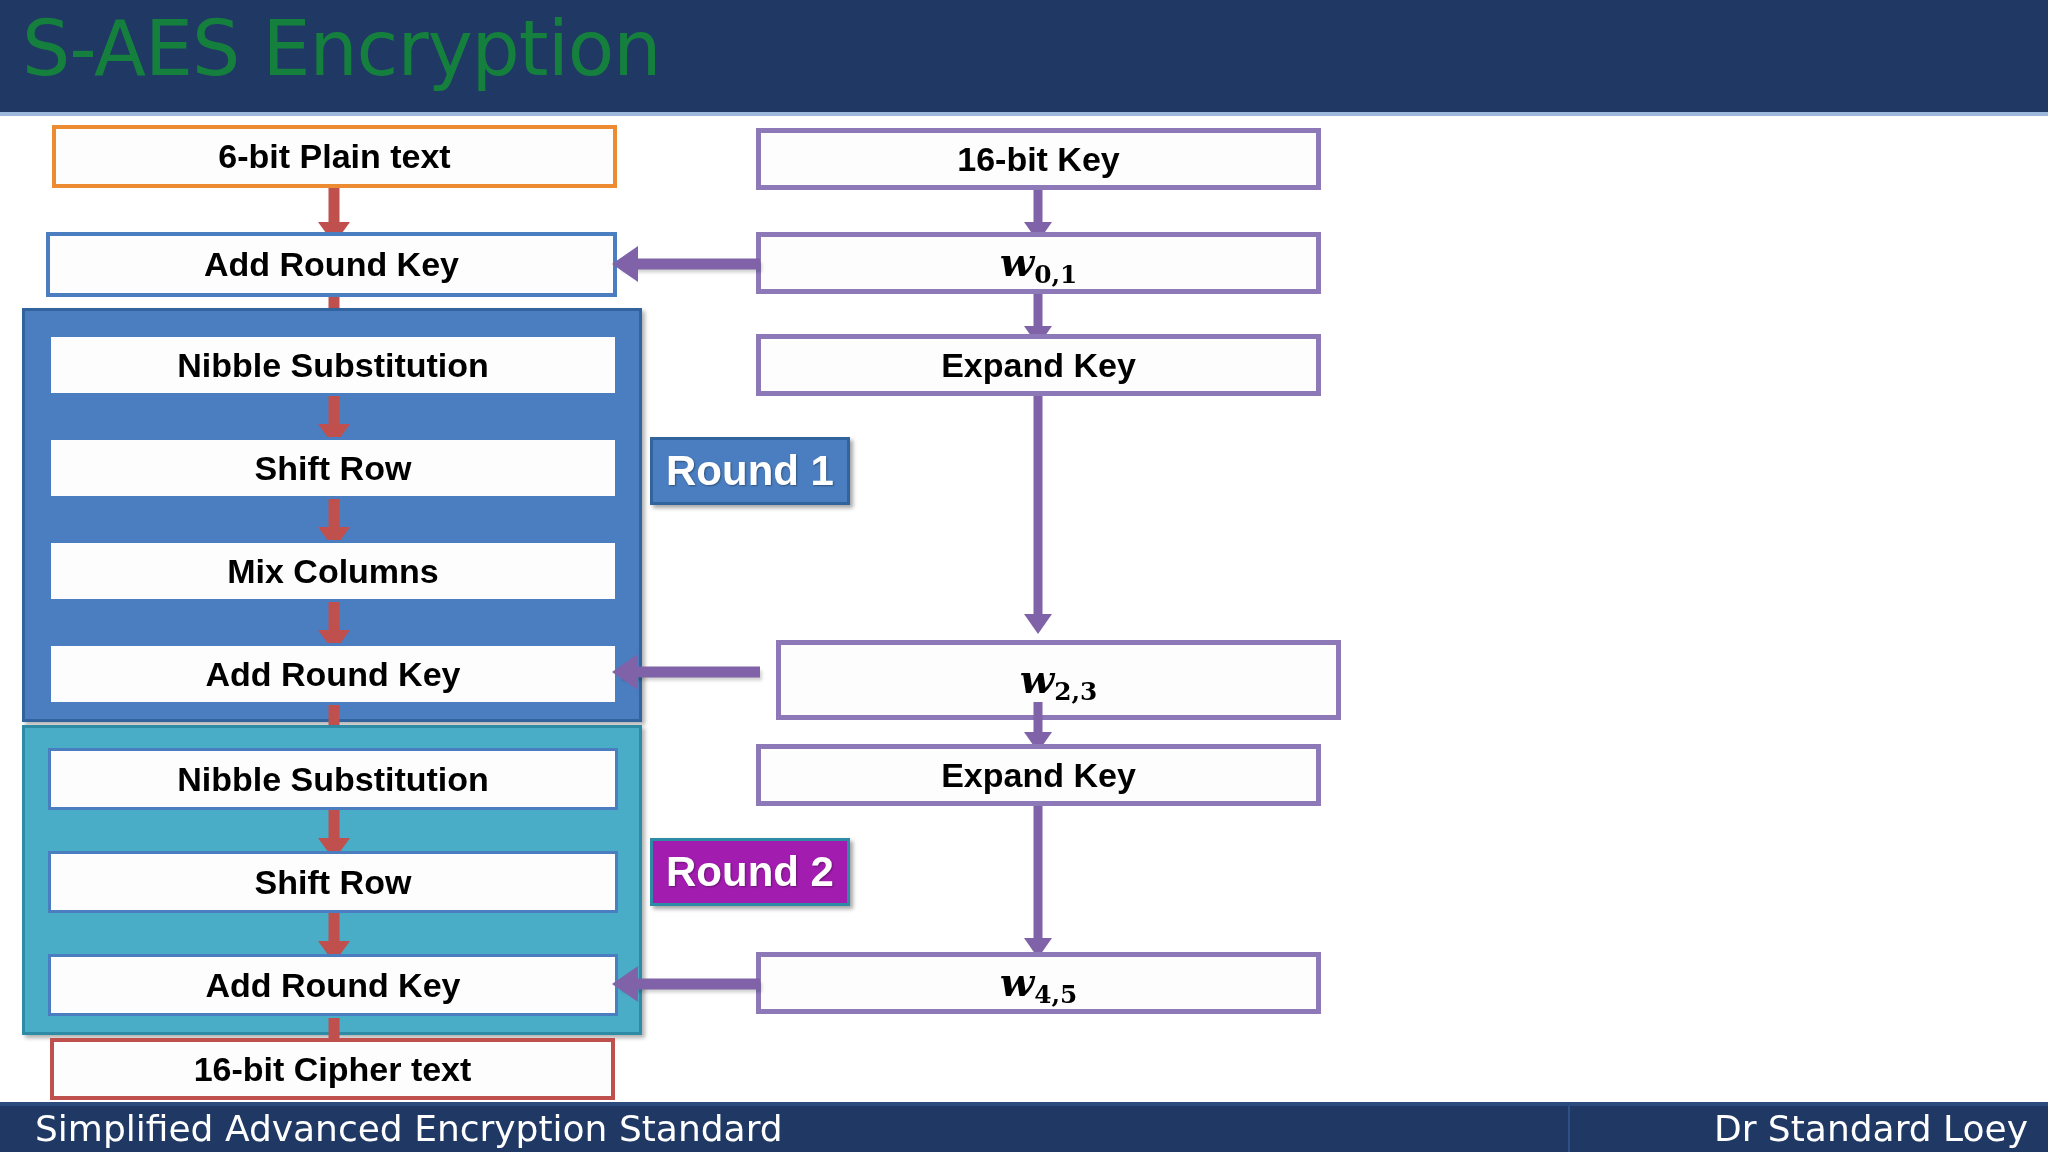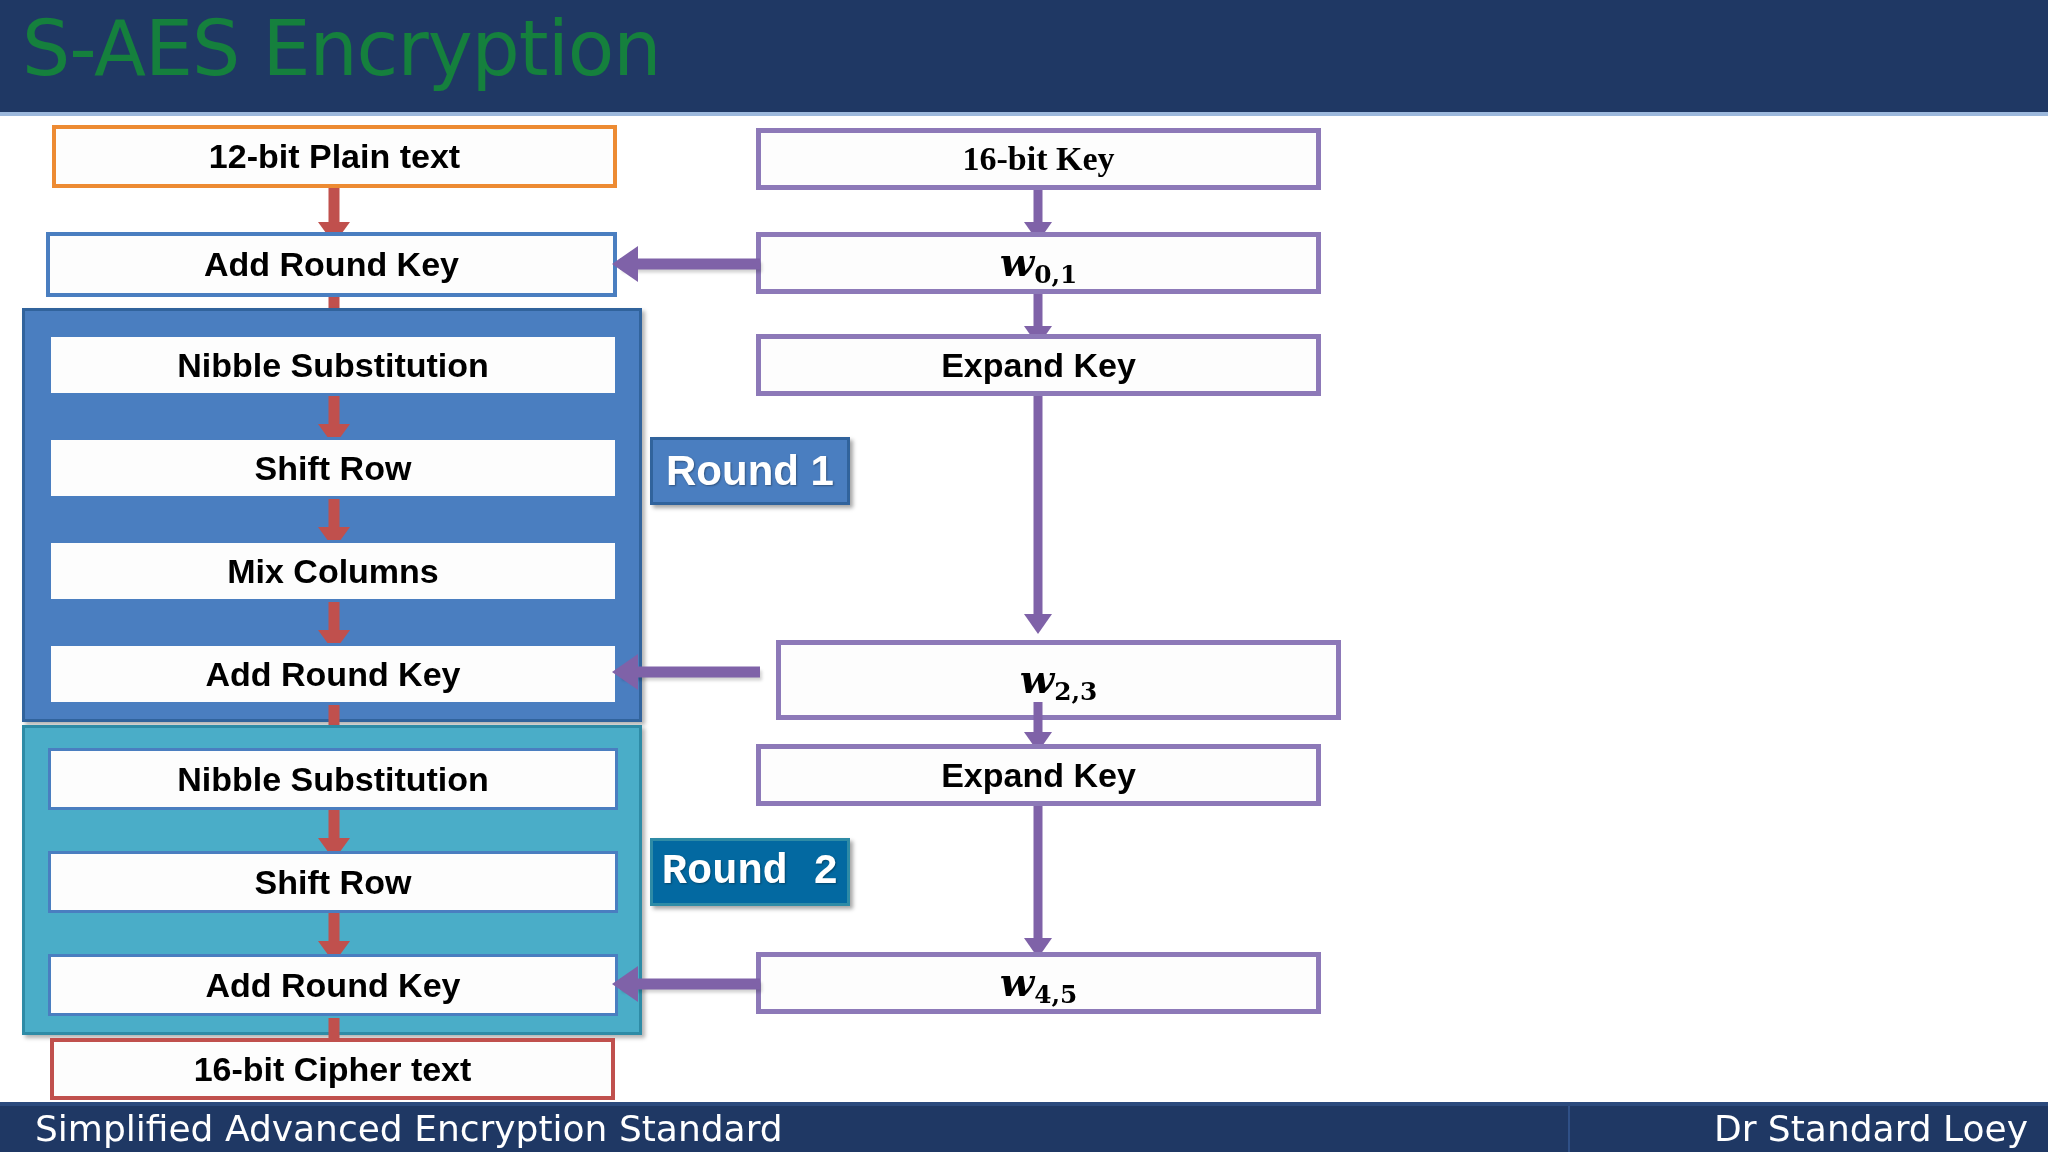--- a/index.html
+++ b/index.html
@@ -126,23 +126,22 @@
     font-size: 42px;
     white-space: nowrap;
     box-shadow: 3px 3px 4px rgba(0,0,0,.35);
     text-shadow: 1px 1px 2px rgba(0,0,0,.35);
   }
   #round1-badge {
     background: #4a7ec0;
     border: 3px solid #31639c;
   }
   #round2-badge {
-    background: #0369a1;
+    background: #a21caf;
     border: 3px solid #2e8ba6;
-    font-family: Liberation Mono, monospace;
   }
   .arrow-shaft-v {
     position: absolute;
     background: #C0504D;
     width: 11px;
     transform: translateX(-50%);
   }
   .arrow-head-v {
     position: absolute;
     width: 0; height: 0;
@@ -196,21 +195,21 @@
 </style>
 </head>
 <body>
 
 <div id="slide">
 
   <div id="title-bar"></div>
   <div id="title-text">S-AES Encryption</div>
   <div id="title-rule"></div>
 
-  <div class="box orange" style="left:52px; top:125px; width:565px; height:63px;">12-bit Plain text</div>
+  <div class="box orange" style="left:52px; top:125px; width:565px; height:63px;">6-bit Plain text</div>
 
   <div class="arrow-shaft-v" style="left:334px; top:188px; height:42px;"></div>
   <div class="arrow-head-v" style="left:334px; top:222px;"></div>
 
   <div class="box blue" style="left:46px; top:232px; width:571px; height:65px;">Add Round Key</div>
 
   <div class="arrow-shaft-v" style="left:334px; top:297px; height:42px;"></div>
   <div class="arrow-head-v" style="left:334px; top:327px;"></div>
 
   <div class="round-panel" id="round1-panel" style="left:22px; top:308px; width:620px; height:414px;"></div>
@@ -246,21 +245,21 @@
 
   <div class="box inner" style="left:48px; top:954px; width:570px; height:62px;">Add Round Key</div>
 
   <div class="round-badge" id="round2-badge" style="left:650px; top:838px; width:200px; height:68px;">Round 2</div>
 
   <div class="arrow-shaft-v" style="left:334px; top:1018px; height:40px;"></div>
   <div class="arrow-head-v" style="left:334px; top:1048px;"></div>
 
   <div class="box red" style="left:50px; top:1038px; width:565px; height:62px;text-align:right;">16-bit Cipher text</div>
 
-  <div class="box purple" style="left:756px; top:128px; width:565px; height:62px;font-family:Liberation Serif, serif;">16-bit Key</div>
+  <div class="box purple" style="left:756px; top:128px; width:565px; height:62px;">16-bit Key</div>
   <div class="parrow-shaft-v" style="left:1038px; top:190px; height:42px;"></div>
   <div class="parrow-head-v" style="left:1038px; top:222px;"></div>
 
   <div class="box purple" style="left:756px; top:232px; width:565px; height:62px;text-align:center;">
     <span class="math"><span>w</span><sub>0,1</sub></span>
   </div>
   <div class="parrow-shaft-v" style="left:1038px; top:294px; height:42px;"></div>
   <div class="parrow-head-v" style="left:1038px; top:326px;"></div>
 
   <div class="parrow-shaft-h" style="left:620px; top:264px; width:140px;"></div>

